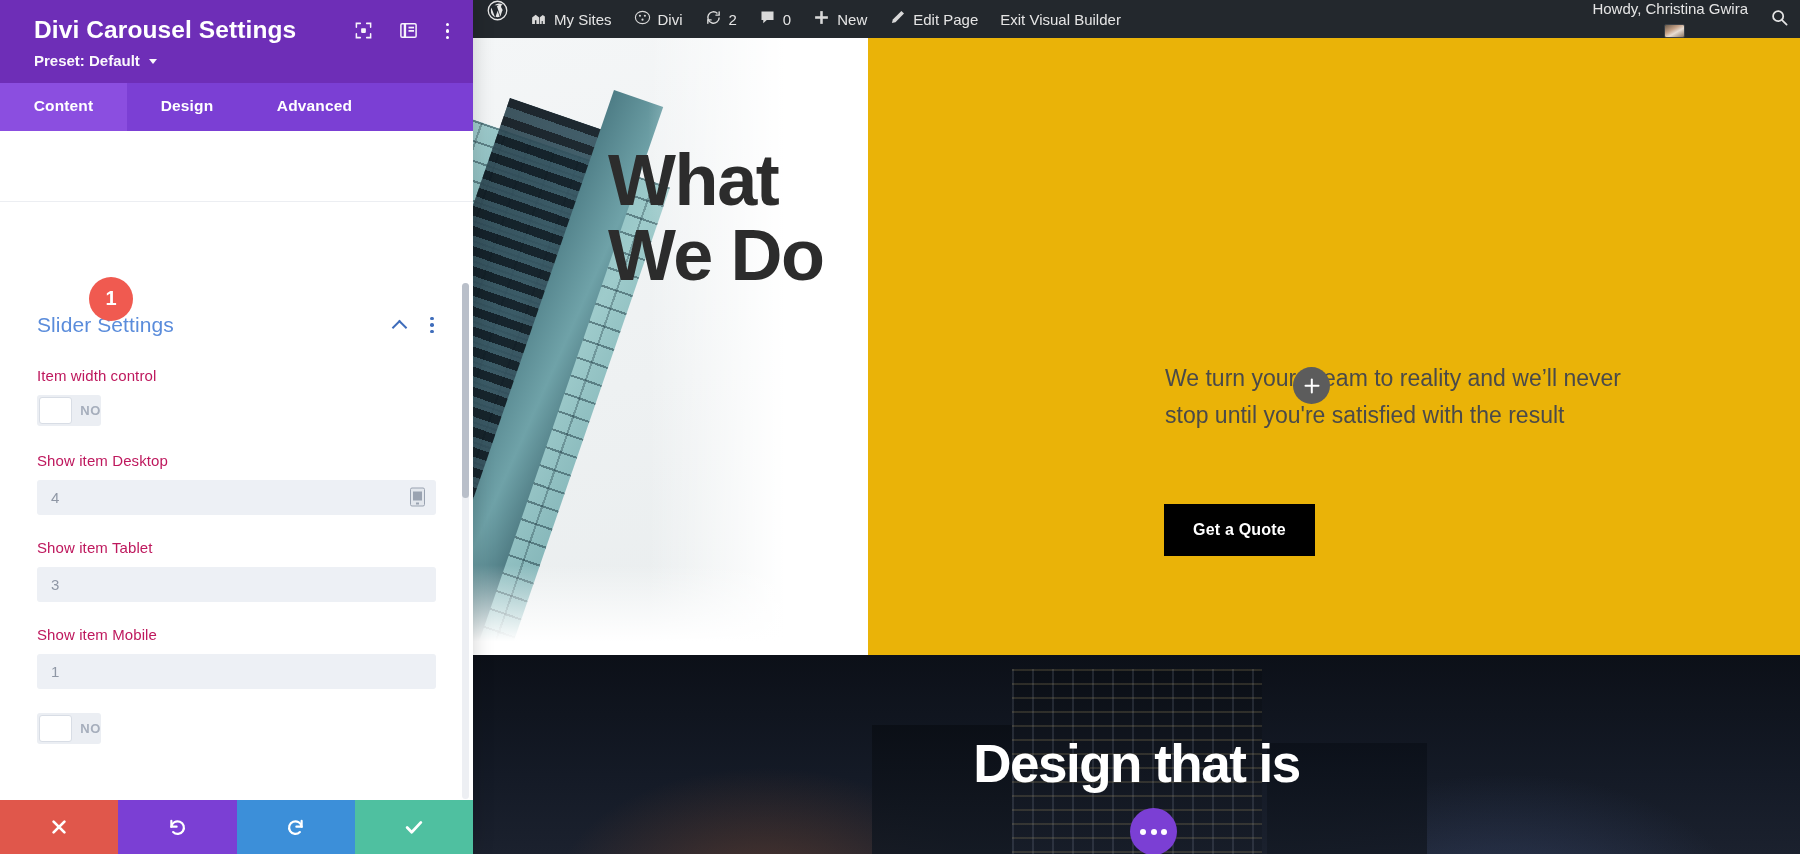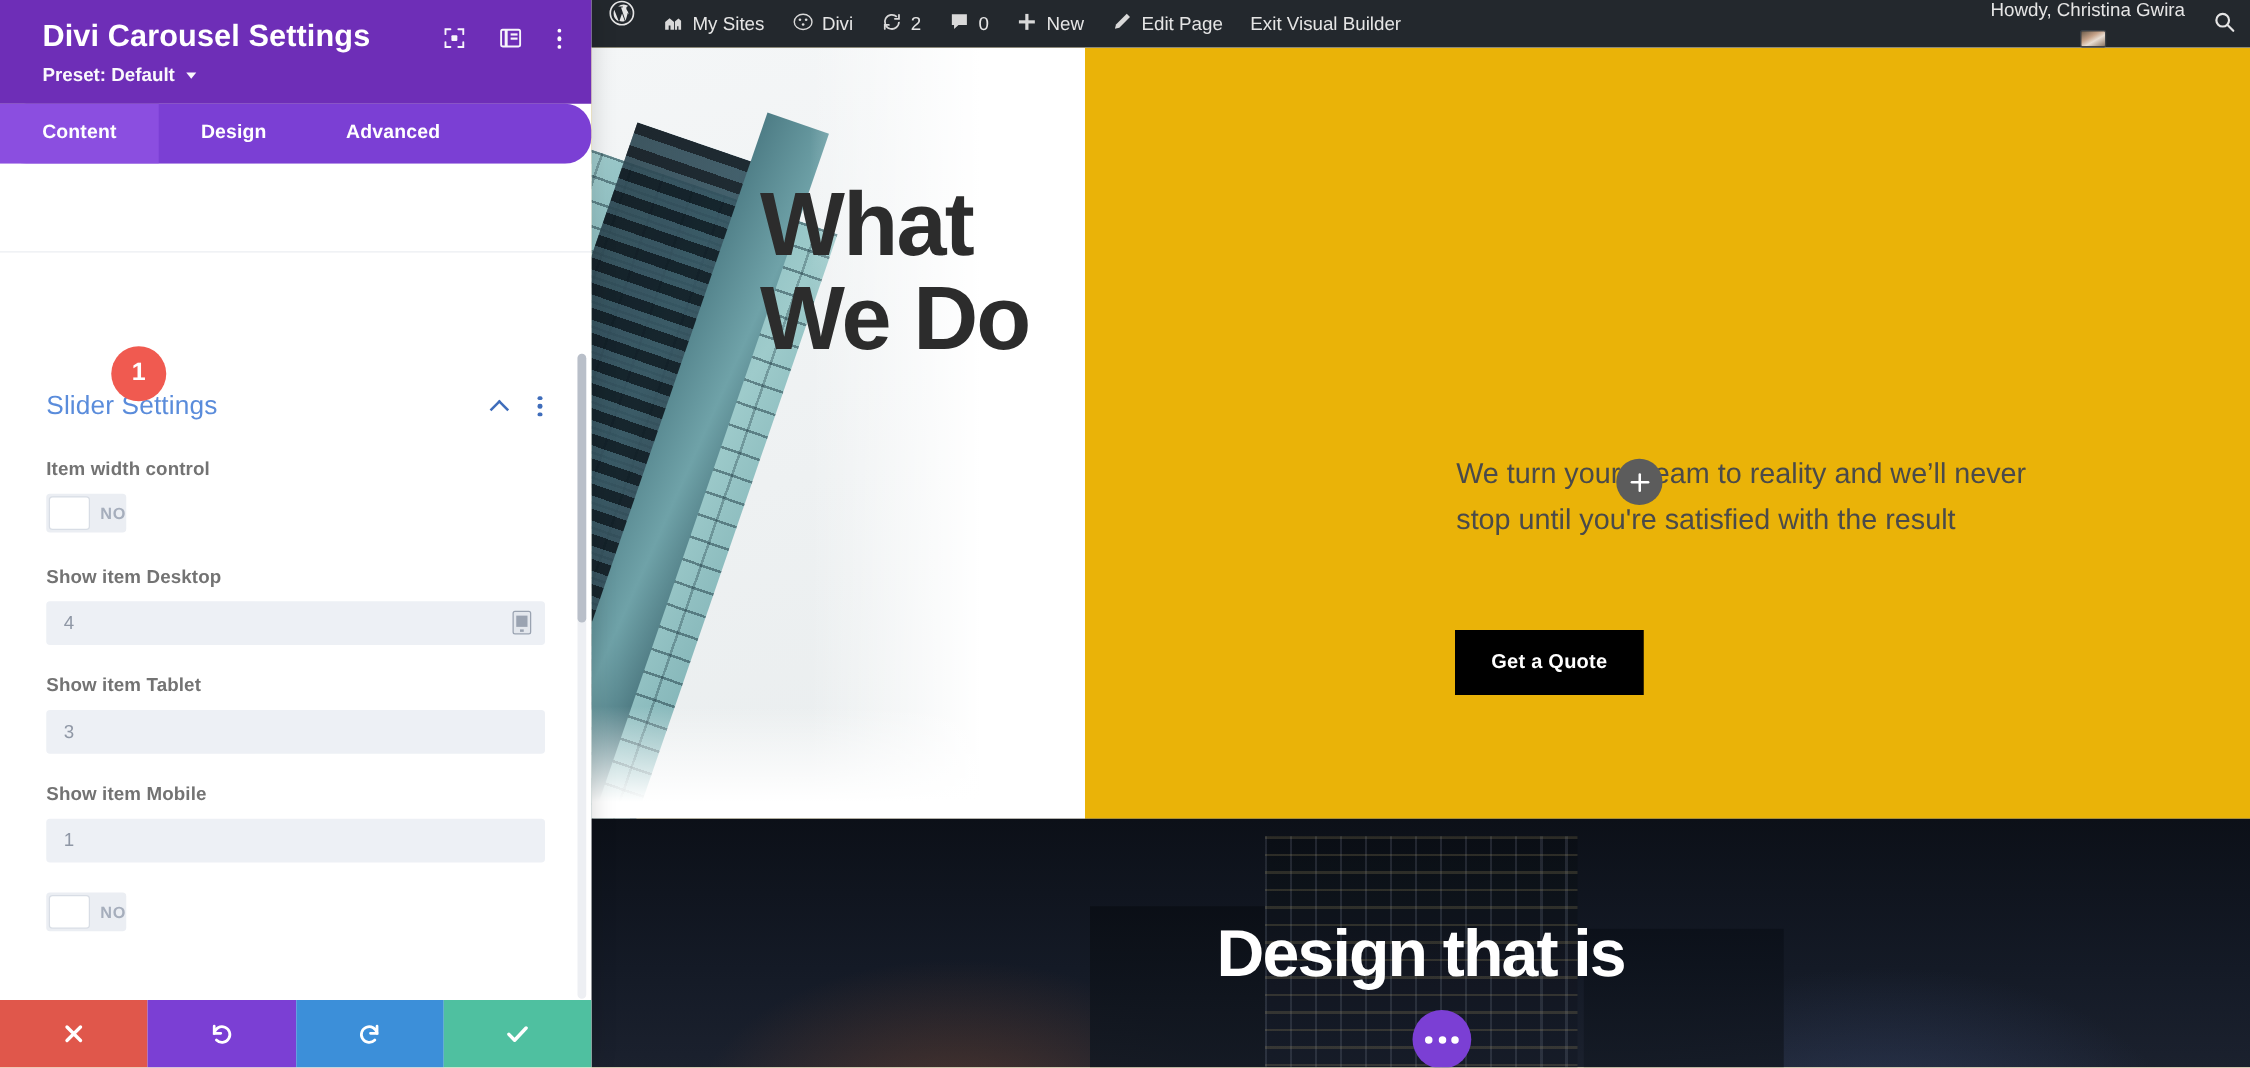--- a/index.html
+++ b/index.html
@@ -57,21 +57,20 @@
     display: flex; align-items: center; gap: 26px;
   }
   .hdr-ico { width: 19px; height: 19px; display: block; opacity: .95; cursor: pointer; }
   .dots-v { display: flex; flex-direction: column; gap: 3px; align-items: center; cursor: pointer; padding: 2px; }
   .dots-v i { width: 3.3px; height: 3.3px; background: #fff; border-radius: 50%; display: block; }
 
   .panel-tabs {
     display: flex;
     background: #7B3FD4;
     flex: 0 0 auto;
-    border-radius: 21px;
   }
   .panel-tab {
     padding: 14px 0 16px;
     font-size: 15.5px;
     font-weight: bold;
     color: #ffffff;
     text-align: center;
     cursor: pointer;
     letter-spacing: .15px;
   }
@@ -159,22 +158,22 @@
     width: 9px; height: 9px;
     border-left: 2.4px solid #3F6DBB;
     border-top: 2.4px solid #3F6DBB;
     transform: rotate(45deg);
   }
   .dots-v.blue i { background: #3F6DBB; width: 3.6px; height: 3.6px; }
 
   .field { margin-top: 24px; }
   .field-label {
     font-size: 15px;
-    color: #737373;
-    font-weight: bold;
+    color: #be185d;
+    font-weight: normal;
     margin-bottom: 11px;
     letter-spacing: .1px;
   }
   .toggle-wrap {
     display: inline-flex; align-items: center;
     background: #EBEEF3;
     border-radius: 3px;
     height: 31px;
     padding: 0; cursor: pointer;
     width: 64px;

